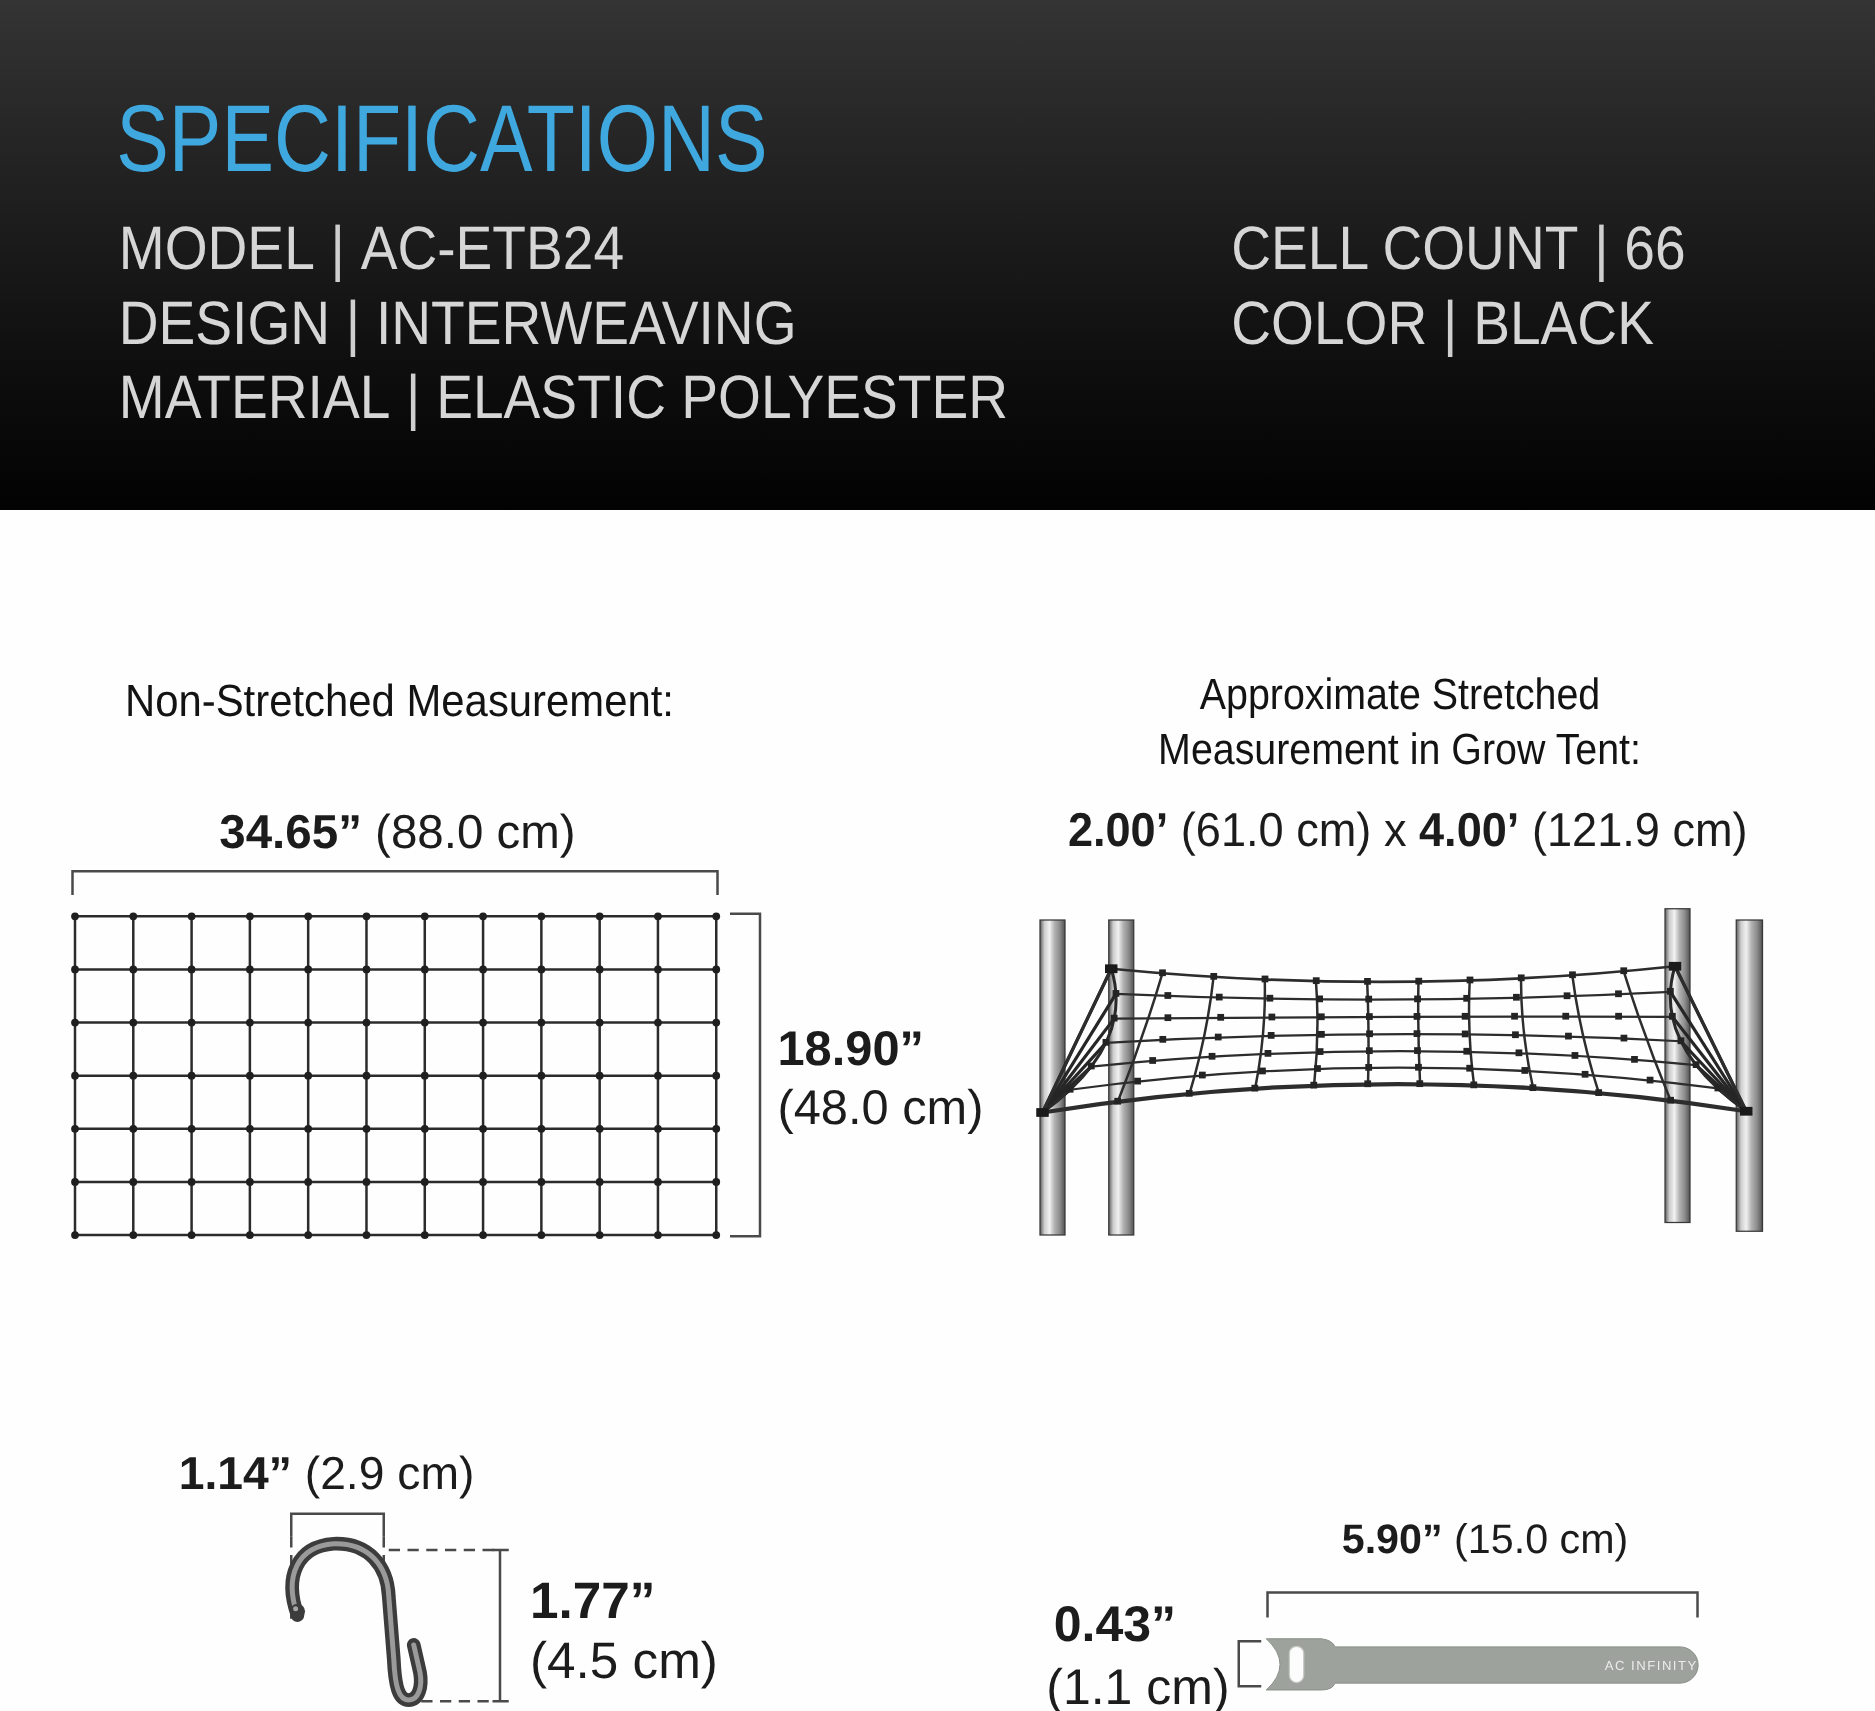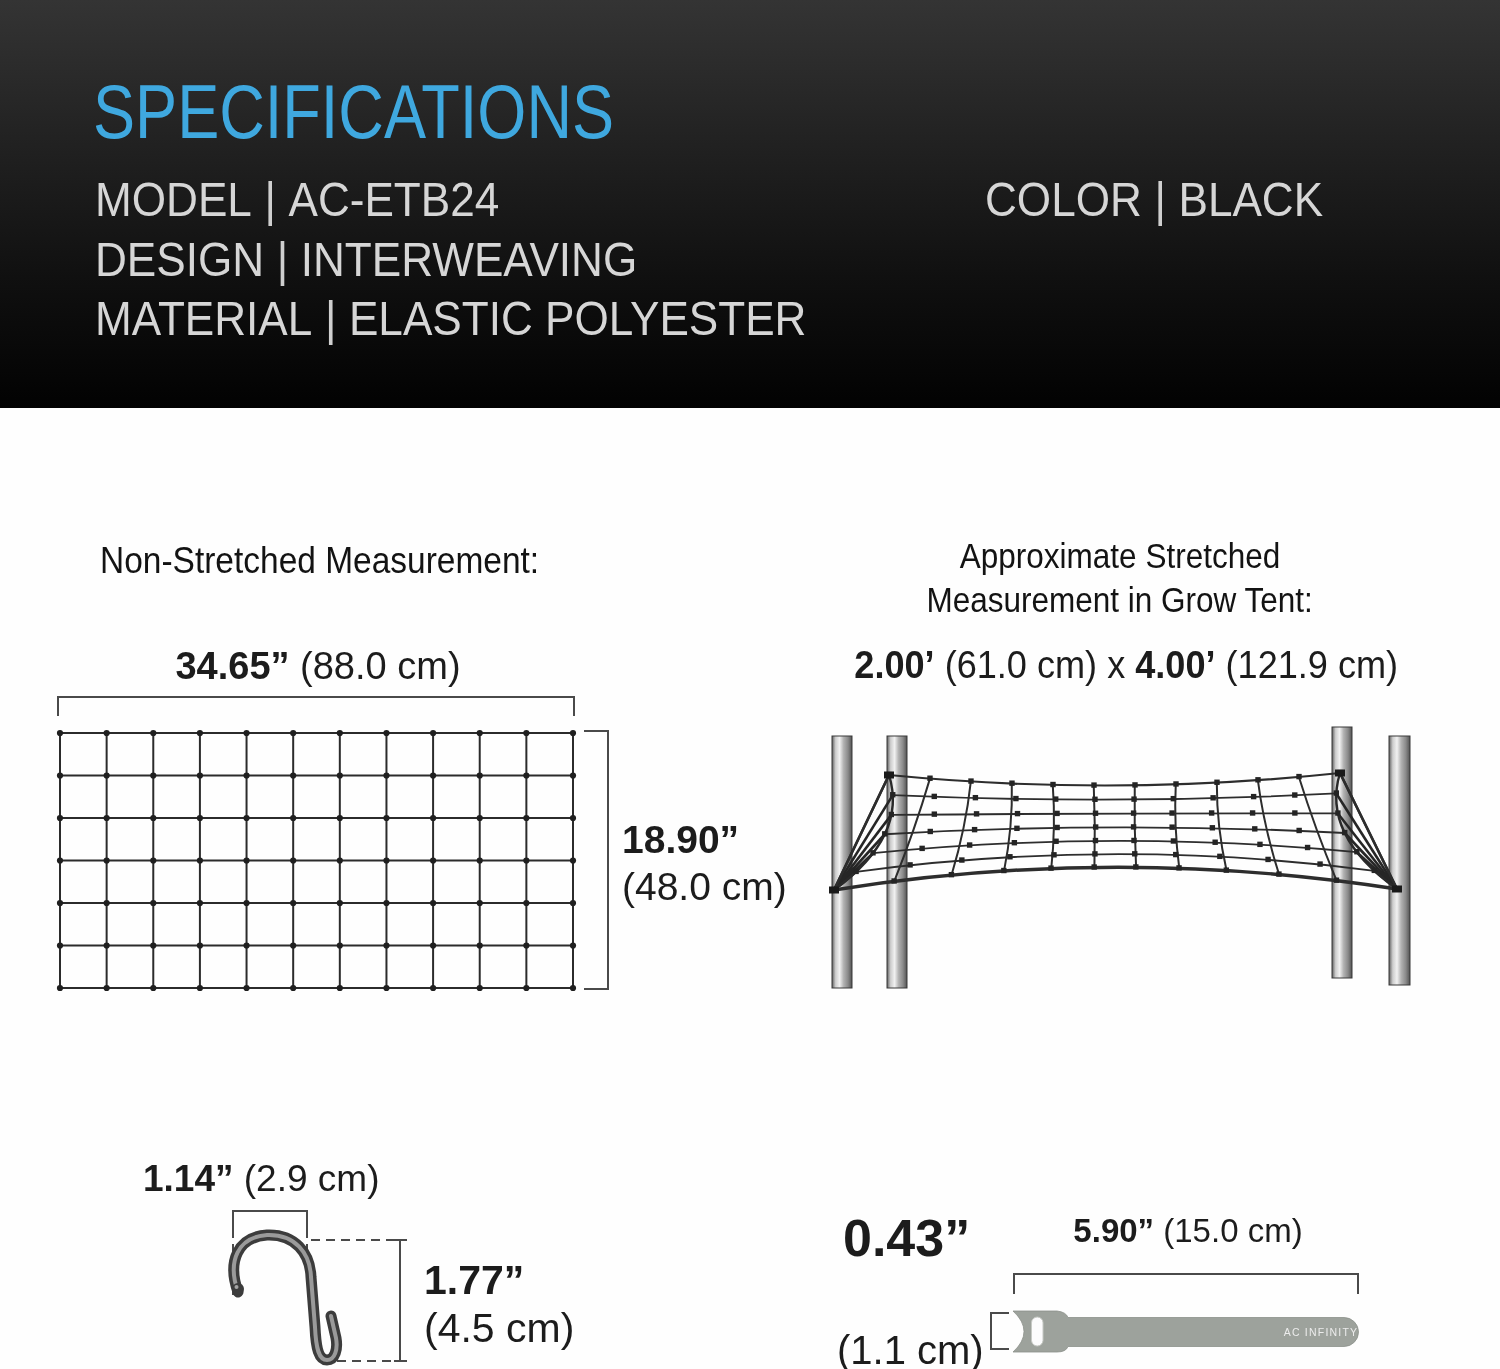--- a/index.html
+++ b/index.html
@@ -26,40 +26,41 @@
   .cond93L{display:inline-block;transform:scaleX(0.93);transform-origin:0 50%;}
   .cond95{display:inline-block;transform:scaleX(0.95);transform-origin:50% 50%;}
   #ns-heading{left:100px;top:540px;font-size:36px;}
   #ns-width-label{left:60px;top:645px;width:516px;text-align:center;font-size:38px;}
   #ns-height-label{left:622px;top:816px;font-size:39px;line-height:47px;}
   #st-heading{left:880px;top:534px;width:480px;text-align:center;font-size:35px;line-height:44px;}
   #st-dims{left:840px;top:644px;width:560px;text-align:center;font-size:38px;}
   #hook-width-label{left:143px;top:1158px;font-size:37px;}
   #hook-height-label{left:424px;top:1256px;font-size:41px;line-height:48px;}
   #tie-length-label{left:1000px;top:1212px;width:376px;text-align:center;font-size:33px;}
-  #tie-width-label{left:843px;top:1208px;font-size:52px;}
+  #tie-width-label{left:843px;top:1278px;font-size:40px;}
   #tie-width-metric{left:837px;top:1328px;font-size:40px;}
   .dimline{stroke:#4a4a4a;stroke-width:2;fill:none;}
   .dashline{stroke:#4a4a4a;stroke-width:2;fill:none;stroke-dasharray:9 6;}
 </style>
 </head>
 <body>
 
 <div id="page">
 
   <div id="header">
     <div id="title"><span class="condL">SPECIFICATIONS</span></div>
 
     <div class="spec-col" id="spec-col-left">
       <div class="spec-row"><span class="row-inner"><span>MODEL</span><span class="pipe">|</span><span>AC-ETB24</span></span></div>
       <div class="spec-row"><span class="row-inner"><span>DESIGN</span><span class="pipe">|</span><span>INTERWEAVING</span></span></div>
       <div class="spec-row"><span class="row-inner"><span>MATERIAL</span><span class="pipe">|</span><span>ELASTIC POLYESTER</span></span></div>
     </div>
 
     <div class="spec-col" id="spec-col-right">
+      <div class="spec-row"><span class="row-inner"><span>CELL COUNT</span><span class="pipe">|</span><span>66</span></span></div>
       <div class="spec-row"><span class="row-inner"><span>COLOR</span><span class="pipe">|</span><span>BLACK</span></span></div>
     </div>
   </div>
 
   <div class="abs black-head" id="ns-heading"><span class="cond93L">Non-Stretched Measurement:</span></div>
 
   <div class="abs dim-label" id="ns-width-label"><span class="b">34.65”</span><span> (88.0 cm)</span></div>
 
   <svg class="abs" id="grid-svg" style="left:40px;top:688px;width:580px;height:312px" viewBox="40 688 580 312">
     <polyline class="dimline" points="58,716 58,697 574,697 574,716"></polyline>

